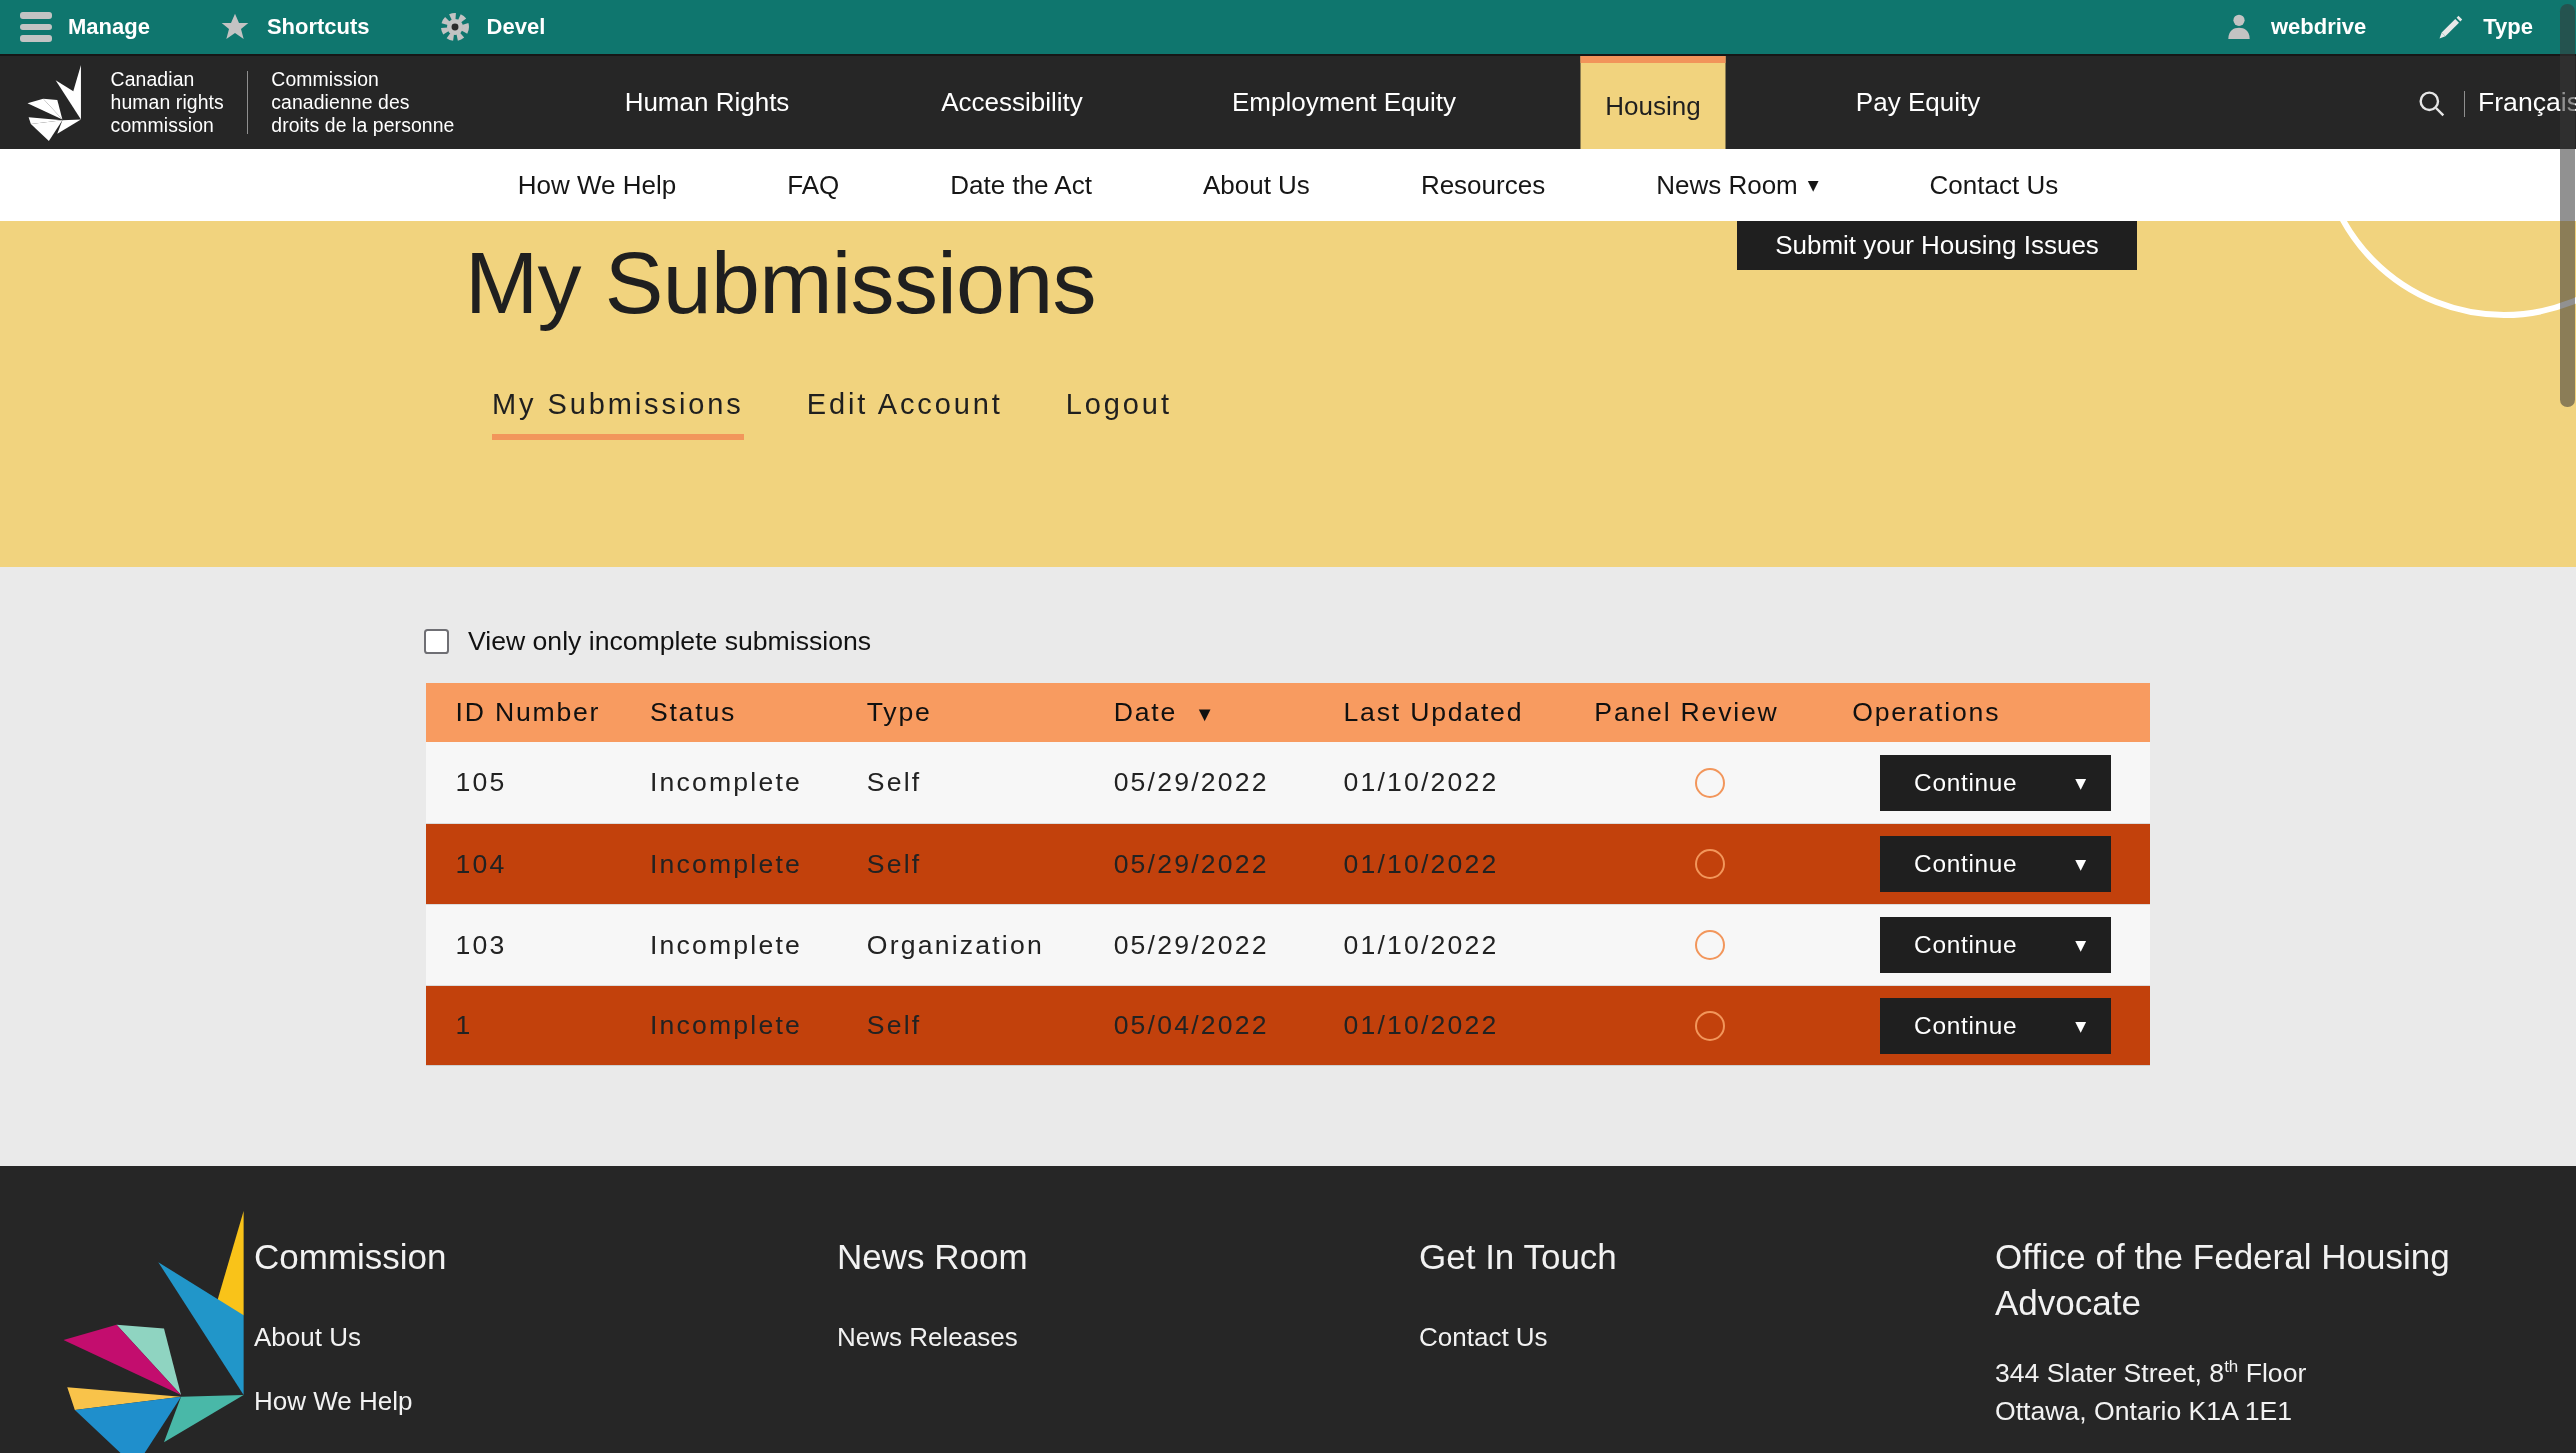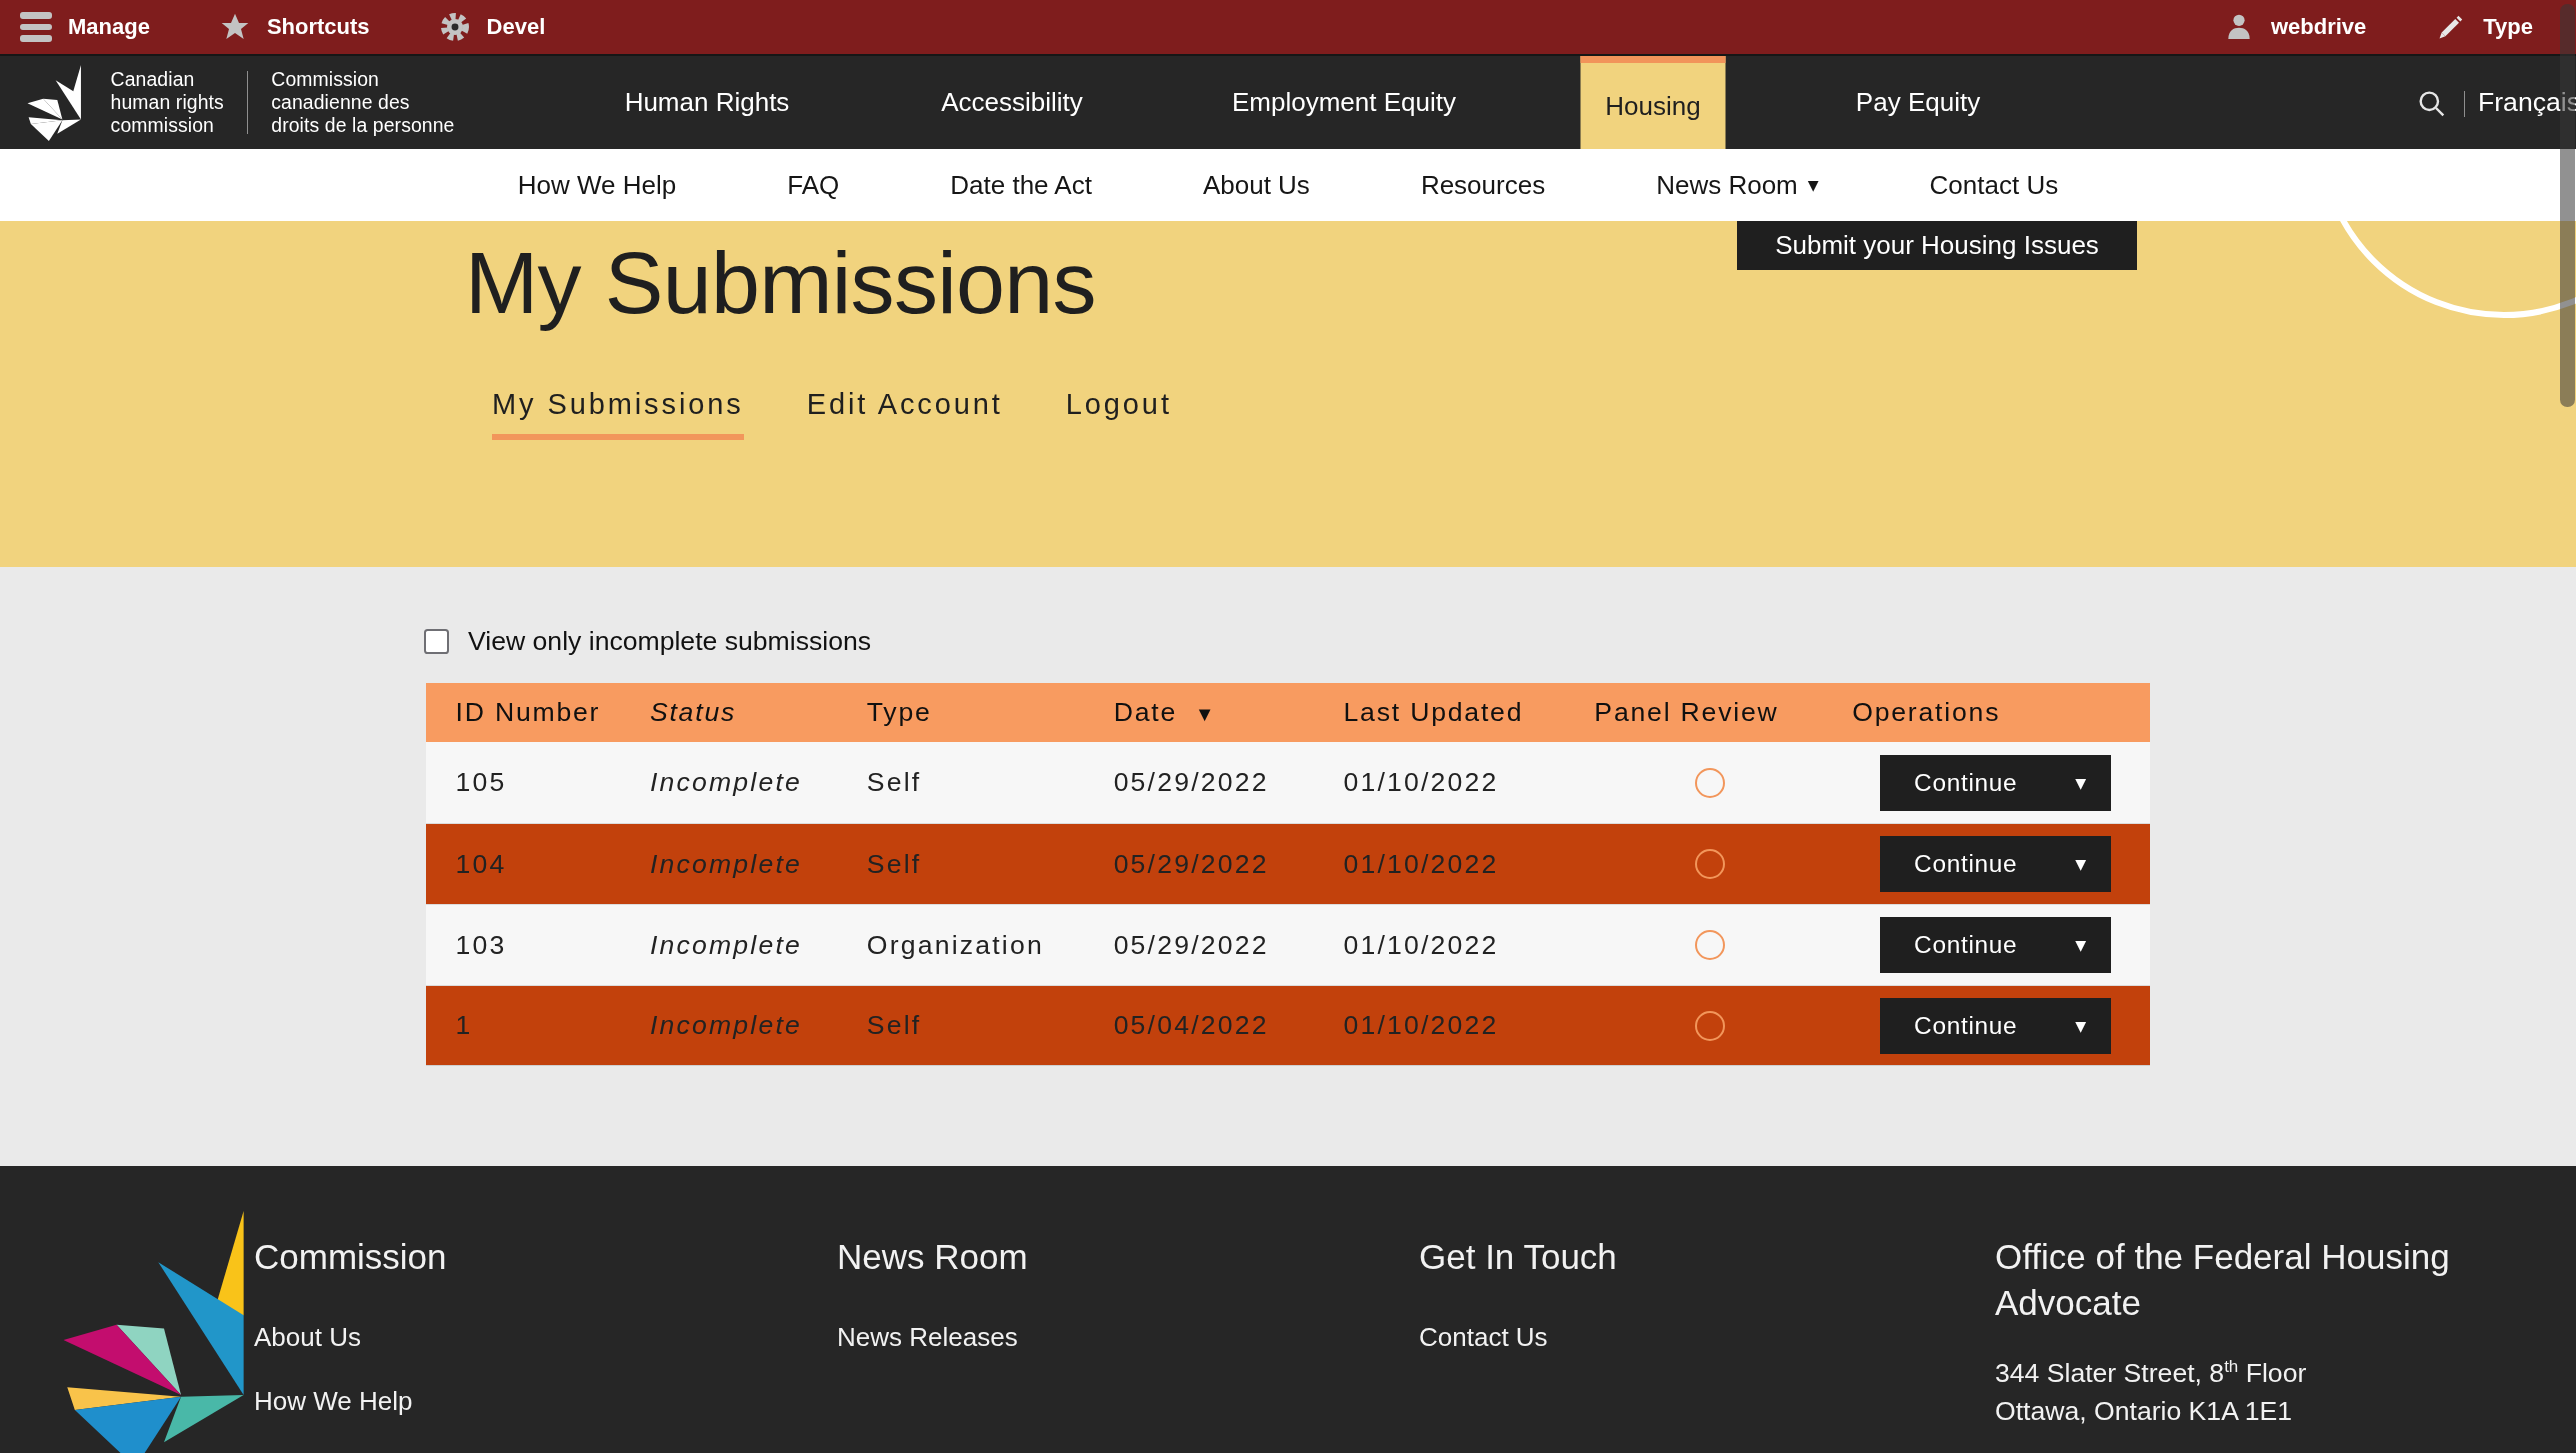--- a/index.html
+++ b/index.html
@@ -2,21 +2,21 @@
 <html style="font-size:11.5px"><head>
 <meta charset="utf-8">
 <style>
   * { box-sizing: border-box; }
   html,body { margin:0; padding:0; }
   body {
     width:2576px; height:1453px; overflow:hidden; position:relative;
     font-family:"Liberation Sans", sans-serif; background:#EAEAEA; 
   }
   
-  .admin-bar { height:56px; background:#7f1d1d; border-bottom:2.2px solid #161616;
+  .admin-bar { height:56px; background:#0f766e; border-bottom:2.2px solid #161616;
     display:flex; align-items:center; justify-content:space-between; padding:0 43px 0 20px; }
   .admin-group { display:flex; align-items:center; gap:69px; }
   .admin-item { display:flex; align-items:center; gap:16px; color:#fff; font-size:22px; font-weight:700; cursor:pointer; }
   .hamburger { display:flex; flex-direction:column; gap:5px; }
   .hamburger span { width:32px; height:6.5px; background:#c3c3c3; border-radius:2.9px; display:block; }
   .admin-icon { width:32px; height:32px; }
   
   .site-header { height:93px; background:#262626; position:relative; }
   .brand { position:absolute; left:20px; top:0; height:100%; display:flex; align-items:center; }
   .brand-leaf { width:69px; height:76px; margin-right:21.6px; }
@@ -53,21 +53,21 @@
     font-size:26.6px; color:#111; }
   .checkbox { width:25px; height:25px; border:2.2px solid #6f6f74; border-radius:3.6px; background:#fff; cursor:pointer; }
   .sub-table { position:absolute; left:426px; top:116px; width:1724px; }
   .tr { display:flex; align-items:center; }
   .thead { background:#F89B60; height:59px; font-size:26.6px; letter-spacing:1.8px; color:#101010; }
   .trow { height:81px; font-size:26.6px; letter-spacing:2.2px; color:#222; }
   .trow.odd { background:#F7F7F7; }
   .trow.even { background:#c2410c; }
   .trow + .trow { border-top:1.4px solid #DCDCDC; }
   .trow:last-child { border-bottom:1.4px solid #CFCFCF; }
-  .c1{width:224px; padding-left:29.5px;} .c2{width:217px;font-style:italic;} .c3{width:247px;} .c4{width:230px;}
+  .c1{width:224px; padding-left:29.5px;} .c2{width:217px;} .c3{width:247px;} .c4{width:230px;}
   .c5{width:251px;} .c6{width:258px;} .c7{width:298px;}
   .sort-icon { font-size:20px; margin-left:8.6px; }
   .panel-circle { width:30px; height:30px; border:2.9px solid #F2965B; border-radius:50%; margin-left:101px; }
   .continue-btn { width:231px; height:56px; background:#1f1f1f; color:#fff; font-size:24.4px;
     display:flex; align-items:center; justify-content:center; padding-right:60px;
     position:relative; cursor:pointer; letter-spacing:0.7px;margin-left:28px; }
   .continue-caret { position:absolute; right:24.4px; top:50%; transform:translateY(-50%);
     font-size:21.6px; padding-left:14.4px; cursor:pointer; }
   
   .footer { height:287px; background:#262626; position:relative; overflow:hidden; color:#f2f2f2; }

